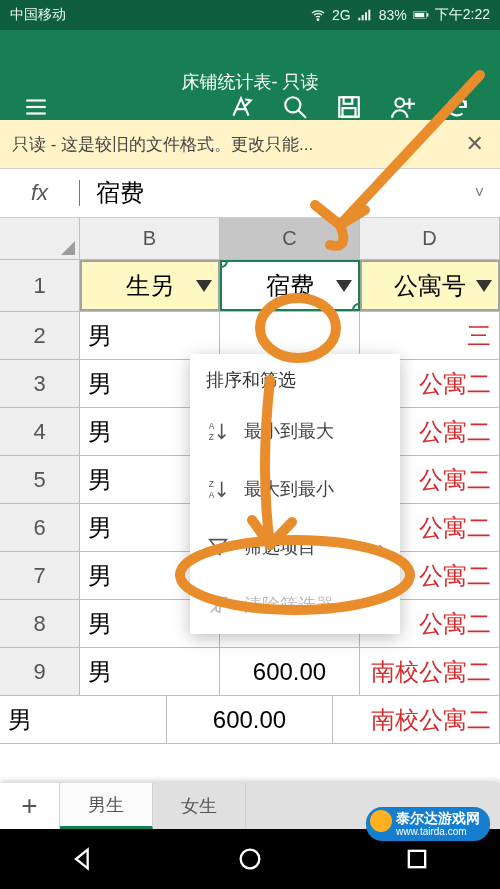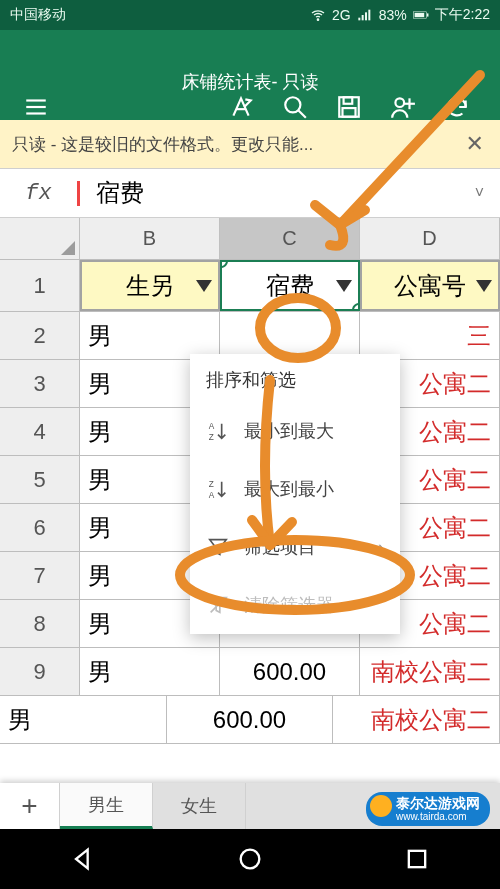--- a/index.html
+++ b/index.html
@@ -68,24 +68,24 @@
     height: 50px;
     display: flex;
     align-items: center;
     border-top: 1px solid #cfcfcf;
     border-bottom: 1px solid #cfcfcf;
   }
   .fx-label {
     width: 80px;
     text-align: center;
     font-style: italic;
-    font-family: Liberation Mono, monospace;
+    font-family: Liberation Sans, sans-serif;
     font-size: 22px;
     color: #555;
-    border-right: 3px solid #ef4444;
+    border-right: 1px solid #ef4444;
   }
   .fx-value {
     padding-left: 16px;
     font-size: 24px;
   }
   .fx-caret { margin-left:auto; padding:0 16px; color:#777; }
   
   .col-headers {
     height: 42px;
     display: flex;
@@ -205,21 +205,21 @@
     display:flex;align-items:center;
     padding:0 16px;
     gap:14px;
   }
   .dd-item.disabled { color:#bdbdbd; }
   .dd-icon { width:24px;height:24px; display:flex;align-items:center;justify-content:center;}
   .dd-icon svg { width:22px;height:22px; }
   .dd-chevron { margin-left:auto; color:#999; }
   
   .watermark {
-    position:absolute; right:10px; bottom:63px;
+    position:absolute; right:10px; bottom:48px;
     background:#167ecf;
     color:#fff;
     padding:4px 10px 4px 30px;
     border-radius:16px;
     font-size:14px;
     display:flex;align-items:center;
     z-index:30;
   }
   .watermark::before{
     content:"";position:absolute;left:4px;top:3px;width:22px;height:22px;border-radius:50%;

